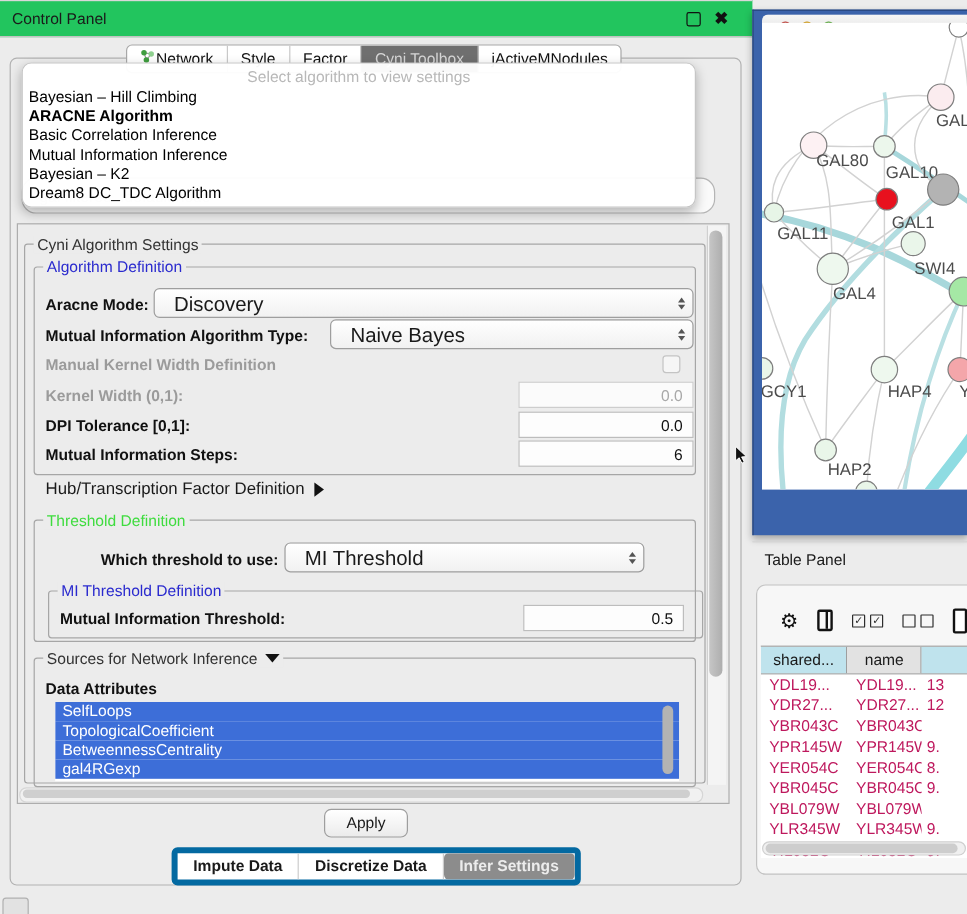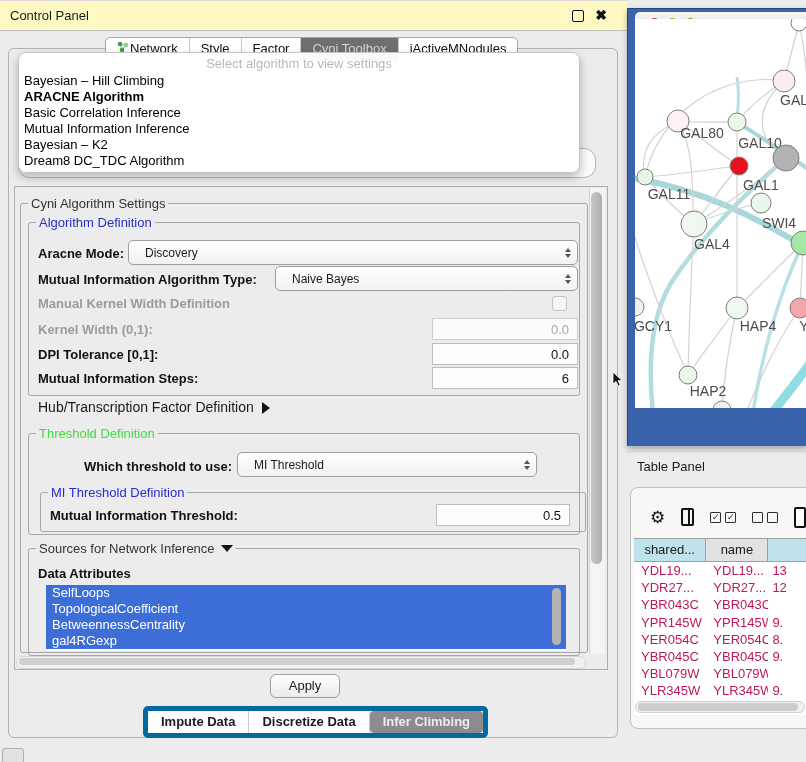--- a/index.html
+++ b/index.html
@@ -1,19 +1,19 @@
 <!DOCTYPE html>
 <html><head>
 <meta charset="utf-8">
 <style>
   html,body{margin:0;padding:0;}
   .screen{position:relative;width:806px;height:762px;background:#ececec;overflow:hidden;
           font-family:"Liberation Sans",sans-serif;color:#1a1a1a;}
   
-  .cp-titlebar{position:absolute;left:0;top:0;width:627px;height:29px;background:#fef9c3;
+  .cp-titlebar{position:absolute;left:0;top:0;width:627px;height:29px;background:#22c55e;
                border-bottom:1px solid #c2c2c2;border-top:1px solid #d8d8d8;}
   .cp-title{position:absolute;left:10px;top:0;line-height:29px;font-size:13px;color:#1a1a1a;}
   .win-float{position:absolute;right:43px;top:9px;width:10px;height:10px;border:1.6px solid #111;border-radius:2px;}
   .win-close{position:absolute;right:20px;top:5px;font-size:14px;font-weight:bold;color:#111;line-height:18px;}
   .cp-body{position:absolute;left:8px;top:48px;width:608px;height:688px;border:1px solid #b2b2b2;
            border-radius:6px;background:#ececec;}
   
   .tab-bar{position:absolute;left:105px;top:37px;height:22px;display:flex;background:#fff;
            border:1px solid #a8a8a8;border-radius:5px;overflow:hidden;z-index:5;}
   .tab{display:flex;align-items:center;gap:1px;padding:0 11px;font-size:13px;line-height:22px;
@@ -36,21 +36,21 @@
           background:linear-gradient(90deg,#c6c6c6,#aeaeae);}
   .hscroll{position:absolute;left:16px;top:656px;width:568px;height:11px;background:#f1f1f1;border:1px solid #d6d6d6;border-radius:6px;}
   .hthumb{position:absolute;left:2px;top:1px;width:556px;height:7px;border-radius:4px;background:#cfcfcf;}
   
   .group{position:absolute;border:1px solid #a6a6a6;border-radius:3px;}
   .gtitle{position:absolute;top:-8px;left:7px;background:#ececec;padding:0 3px;font-size:13px;}
   .t-blue{color:#2a2ace;} .t-green{color:#3fdc3f;} .t-dark{color:#333;}
   .lbl{position:absolute;font-size:13px;font-weight:bold;color:#111;white-space:nowrap;}
   .lbl.dis{color:#9b9b9b;}
   .combo{position:absolute;height:25px;border:1px solid #9e9e9e;border-radius:5px;
-         background:linear-gradient(#ffffff,#f1f1f1);font-size:12px;line-height:25px;
+         background:linear-gradient(#ffffff,#f1f1f1);font-size:17px;line-height:25px;
          padding-left:16px;box-sizing:border-box;}
   .spin{position:absolute;right:6px;top:50%;transform:translateY(-50%);display:flex;flex-direction:column;gap:2px;}
   .spin i{display:block;width:0;height:0;border-left:3.5px solid transparent;border-right:3.5px solid transparent;}
   .spin .up{border-bottom:4px solid #555;} .spin .dn{border-top:4px solid #555;}
   .field{position:absolute;height:22px;border:1px solid #bdbdbd;background:#fdfdfd;font-size:13px;
          line-height:22px;text-align:right;padding-right:8px;box-sizing:border-box;color:#111;}
   .field.dis{color:#a8a8a8;background:#fbfbfb;border-color:#cdcdcd;}
   .chk{position:absolute;width:13px;height:13px;border:1px solid #c4c4c4;border-radius:3px;background:#f6f6f6;}
   .arrow-r{display:inline-block;width:0;height:0;border-top:6px solid transparent;border-bottom:6px solid transparent;
            border-left:8px solid #111;vertical-align:-2px;margin-left:8px;}
@@ -225,21 +225,21 @@
       <div class="attr-item">BetweennessCentrality</div>
       <div class="attr-item">gal4RGexp</div>
     </div>
   <div class="attr-scroll"></div>
 
   <div class="apply-btn">Apply</div>
 
   <div class="btab-bar">
       <div class="btab">Impute Data</div>
       <div class="btab">Discretize Data</div>
-      <div class="btab sel">Infer Climbing</div>
+      <div class="btab sel">Infer Settings</div>
     </div>
 
   <div class="mini-corner"></div>
 
   <div class="net-window">
     <div class="net-titlebar">
       <span class="tl tl-red"></span>
       <span class="tl tl-yellow"></span>
       <span class="tl tl-green"></span>
     </div>

